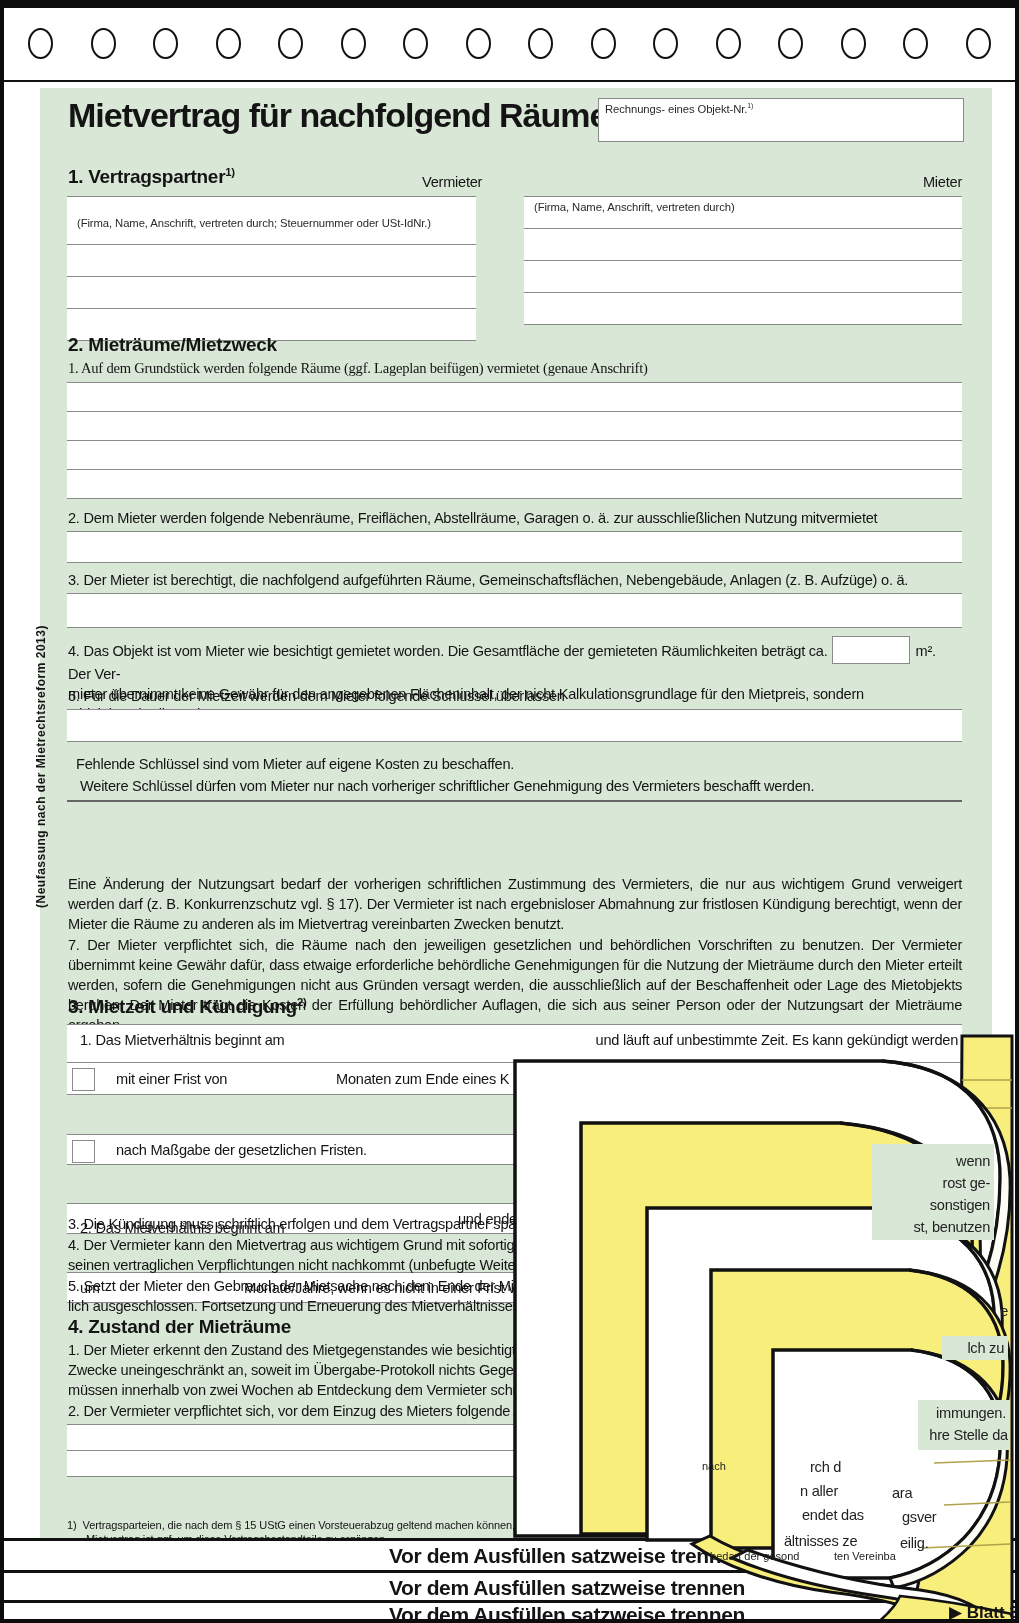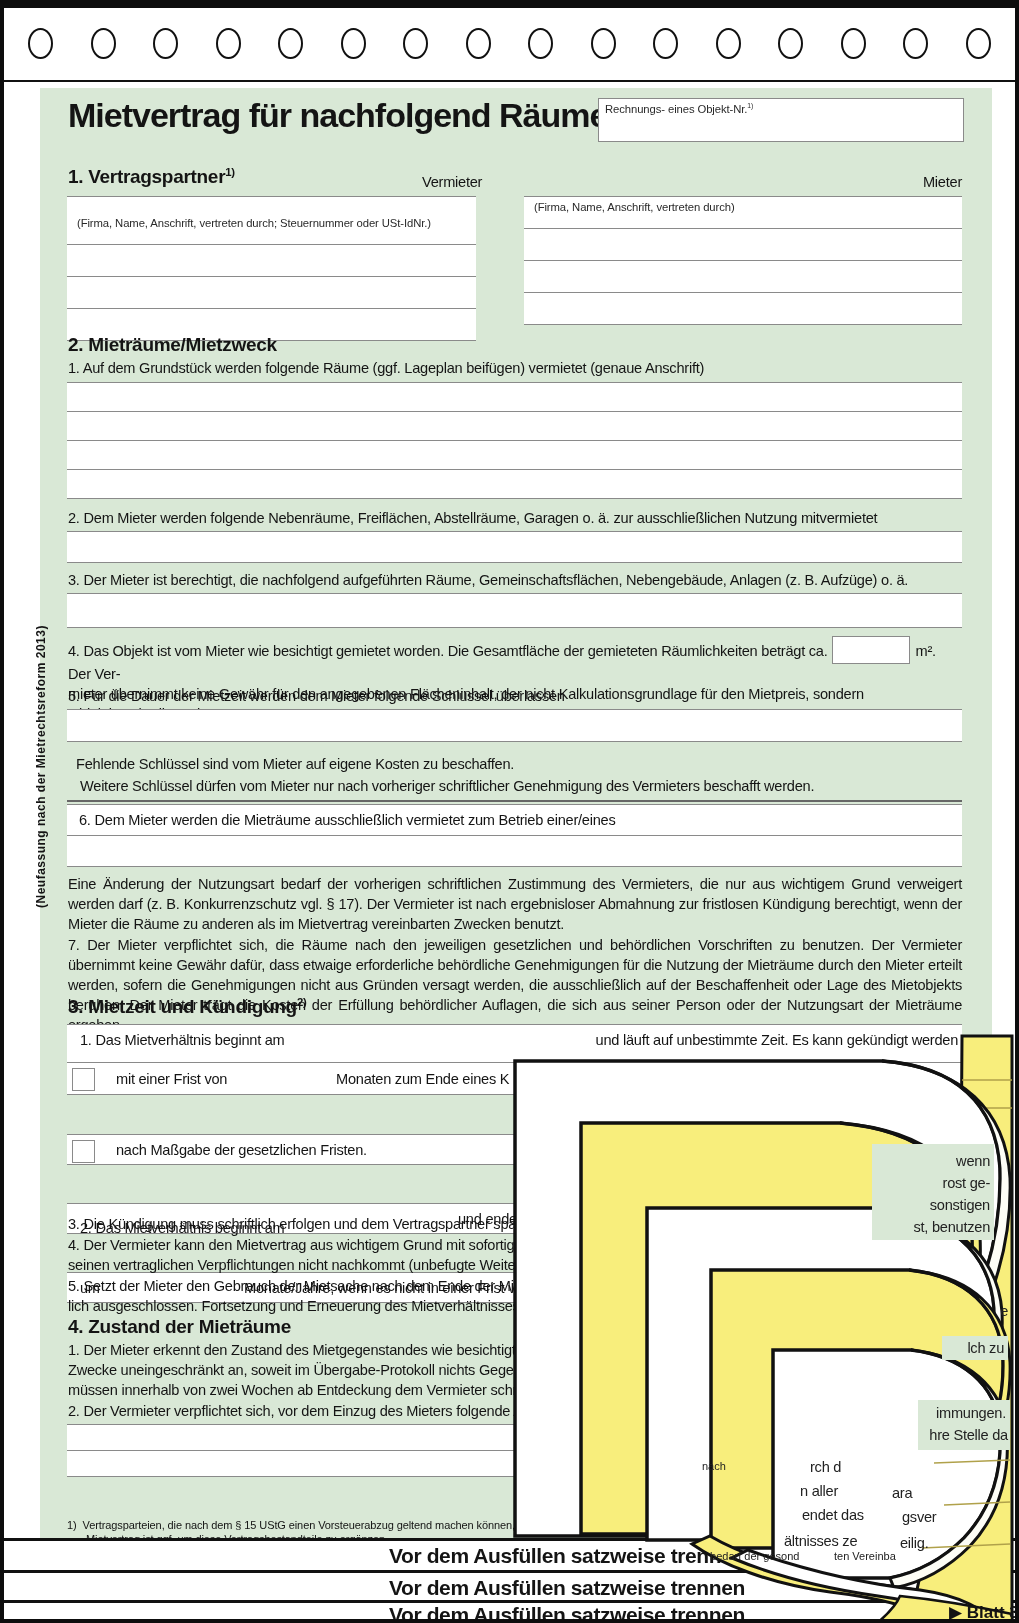--- a/index.html
+++ b/index.html
@@ -84,21 +84,21 @@
     <div class="abs fieldblock" style="left:484px;top:108px;width:438px;">
       <div class="frow" style="height:32px;">
           <span class="flabel small">(Firma, Name, Anschrift, vertreten durch)</span>
         </div>
       <div class="frow" style="height:32px;"></div>
       <div class="frow" style="height:32px;"></div>
       <div class="frow" style="height:32px;"></div>
     </div>
 
     <div class="abs h2" style="left:28px;top:246px;">2. Mieträume/Mietzweck</div>
-    <div class="abs txt" style="left:28px;top:270px;">1. Auf dem Grundstück werden folgende Räume (ggf. Lageplan beifügen) vermietet (genaue Anschrift)</div>
+    <div class="abs txt" style="left:28px;top:270px;font-family:Liberation Serif, serif;">1. Auf dem Grundstück werden folgende Räume (ggf. Lageplan beifügen) vermietet (genaue Anschrift)</div>
     <div class="abs fieldblock" style="left:27px;top:294px;width:895px;">
       <div class="frow" style="height:29px;"></div>
       <div class="frow" style="height:29px;"></div>
       <div class="frow" style="height:29px;"></div>
       <div class="frow" style="height:29px;"></div>
     </div>
     <div class="abs txt" style="left:28px;top:420px;">2. Dem Mieter werden folgende Nebenräume, Freiflächen, Abstellräume, Garagen o. ä. zur ausschließlichen Nutzung mitvermietet</div>
     <div class="abs fieldblock" style="left:27px;top:443px;width:895px;">
       <div class="frow" style="height:31px;"></div>
     </div>
@@ -110,26 +110,20 @@
       <span>4. Das Objekt ist vom Mieter wie besichtigt gemietet worden. Die Gesamtfläche der gemieteten Räumlichkeiten beträgt ca.</span><span class="inlinebox"></span><span>m². Der Ver-</span>
       <span style="display:block;">mieter übernimmt keine Gewähr für den angegebenen Flächeninhalt, der nicht Kalkulationsgrundlage für den Mietpreis, sondern Objektbeschreibung ist.</span>
     </div>
     <div class="abs txt" style="left:28px;top:598px;">5. Für die Dauer der Mietzeit werden dem Mieter folgende Schlüssel überlassen</div>
     <div class="abs fieldblock" style="left:27px;top:621px;width:895px;">
       <div class="frow" style="height:32px;"></div>
     </div>
     <div class="abs txt" style="left:36px;top:666px;">Fehlende Schlüssel sind vom Mieter auf eigene Kosten zu beschaffen.</div>
     <div class="abs txt" style="left:40px;top:688px;">Weitere Schlüssel dürfen vom Mieter nur nach vorheriger schriftlicher Genehmigung des Vermieters beschafft werden.</div>
     <div class="abs" style="left:27px;top:712px;width:895px;height:1.6px;background:#666;"></div>
-    <div class="abs fieldblock" style="left:27px;top:716px;width:895px;">
-      <div class="frow" style="height:31px;">
-          <span class="txt" style="position:absolute;left:12px;top:5px;">6. Dem Mieter werden die Mieträume ausschließlich vermietet zum Betrieb einer/eines</span>
-        </div>
-      <div class="frow" style="height:31px;"></div>
-    </div>
     <div class="abs txt just" style="left:28px;top:786px;width:894px;">Eine Änderung der Nutzungsart bedarf der vorherigen schriftlichen Zustimmung des Vermieters, die nur aus wichtigem Grund verweigert werden darf (z. B. Konkurrenzschutz vgl. § 17). Der Vermieter ist nach ergebnisloser Abmahnung zur fristlosen Kündigung berechtigt, wenn der Mieter die Räume zu anderen als im Mietvertrag vereinbarten Zwecken benutzt.</div>
     <div class="abs txt just" style="left:28px;top:847px;width:894px;">7. Der Mieter verpflichtet sich, die Räume nach den jeweiligen gesetzlichen und behördlichen Vorschriften zu benutzen. Der Vermieter übernimmt keine Gewähr dafür, dass etwaige erforderliche behördliche Genehmigungen für die Nutzung der Mieträume durch den Mieter erteilt werden, sofern die Genehmigungen nicht aus Gründen versagt werden, die ausschließlich auf der Beschaffenheit oder Lage des Mietobjekts beruhen. Der Mieter trägt die Kosten der Erfüllung behördlicher Auflagen, die sich aus seiner Person oder der Nutzungsart der Mieträume ergeben.</div>
 
     <div class="abs h2" style="left:28px;top:908px;"><span>3. Mietzeit und Kündigung</span><sup>2)</sup></div>
     <div class="abs fieldblock" style="left:27px;top:936px;width:895px;">
       <div class="frow" style="height:48px;">
         <span class="txt" style="position:absolute;left:13px;top:5px;">1. Das Mietverhältnis beginnt am</span>
         <span class="txt" style="position:absolute;right:4px;top:5px;">und läuft auf unbestimmte Zeit. Es kann gekündigt werden</span>
       </div>
     </div>

